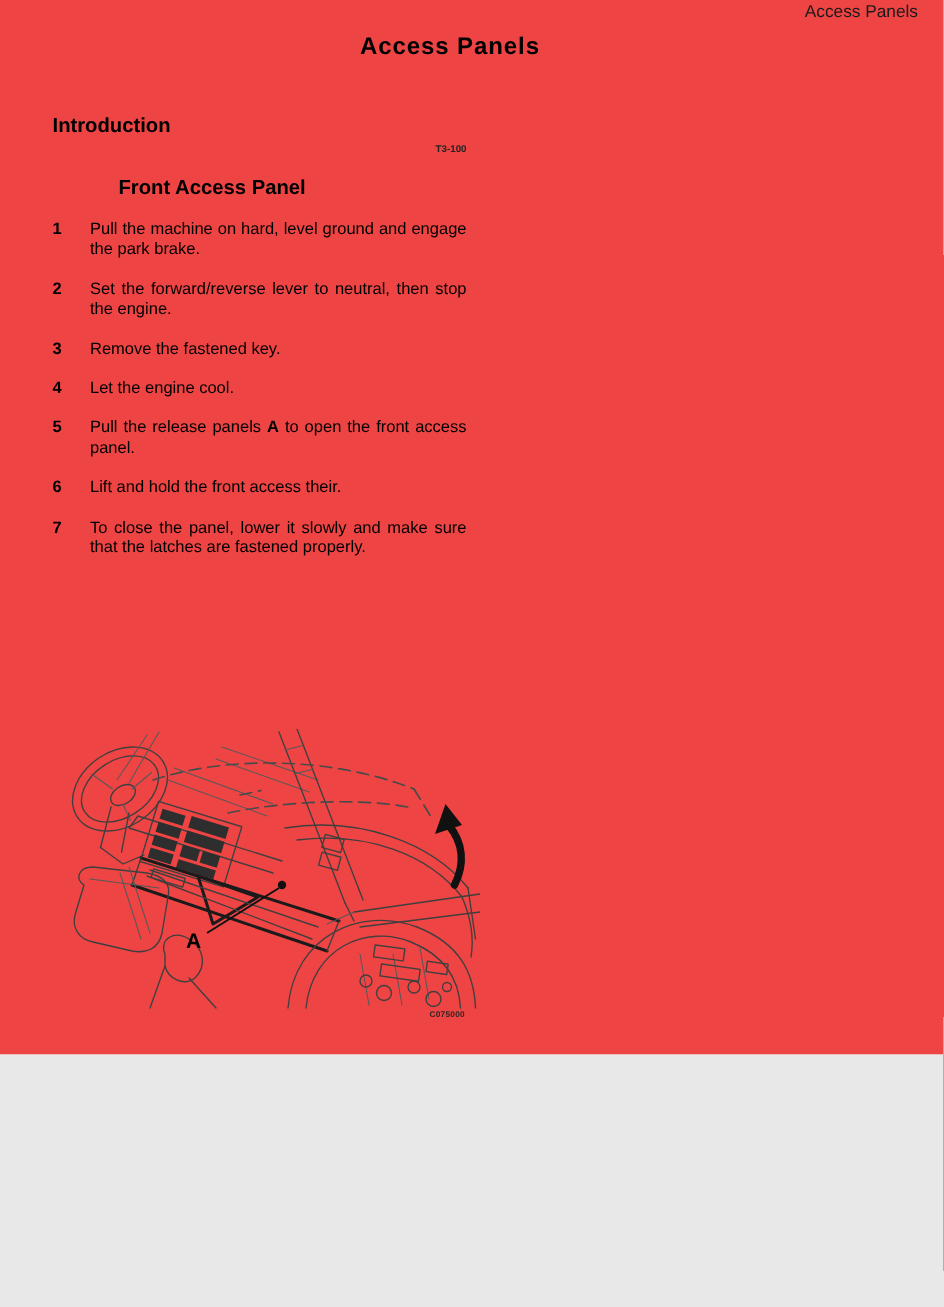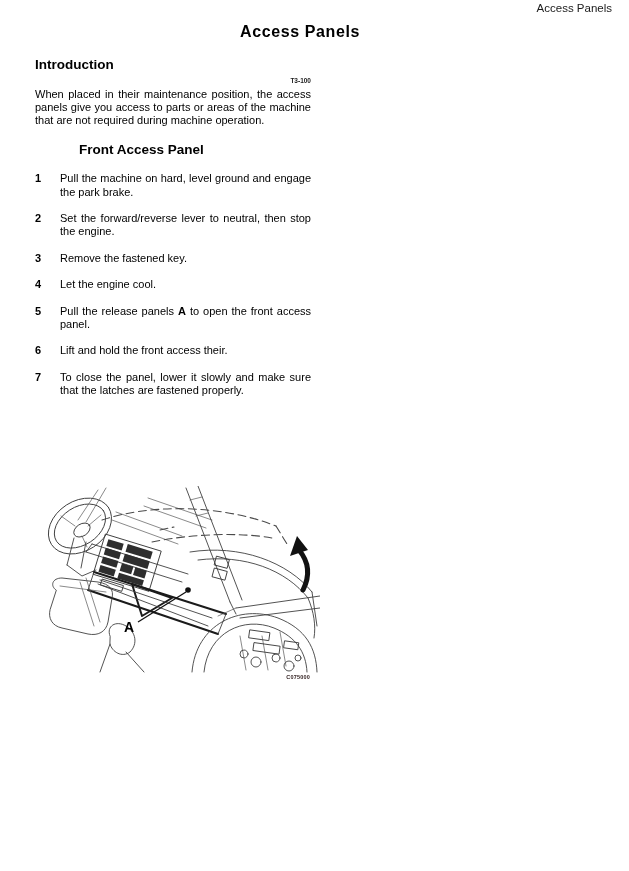--- a/index.html
+++ b/index.html
@@ -1,27 +1,27 @@
 <!DOCTYPE html>
 <html><head>
 <meta charset="utf-8">
 <style>
   html,body{margin:0;padding:0;background:#e8e8e8;}
   .page{
-    position:relative;width:629px;height:871px;background:#ffffff;
+    position:relative;width:629px;height:703px;background:#ef4444;
     font-family:"Liberation Sans",sans-serif;color:#000;overflow:hidden;margin:0 auto;
   }
   .running-header{
     position:absolute;top:1px;right:17px;font-size:11.5px;line-height:14px;color:#1a1a1a;
   }
   .doc-title{
     position:absolute;top:23px;left:0;width:600px;margin:0;text-align:center;
     font-size:16px;font-weight:bold;letter-spacing:0.6px;color:#000;
   }
-  .content{position:absolute;left:35px;top:57px;width:276px;}
+  .content{position:absolute;left:35px;top:76px;width:276px;}
   .sec-heading{font-size:13.5px;font-weight:bold;margin:0;line-height:15.5px;color:#000;}
   .sec-heading.front{margin:13px 0 15px 0;padding-left:44px;}
   .tcode{
     text-align:right;font-size:6.5px;font-weight:bold;margin:4px 0 3px 0;line-height:8px;color:#222;
   }
   .para{font-size:11px;line-height:13.4px;text-align:justify;margin:0 0 14px 0;}
   .step{display:flex;margin:0 0 13px 0;font-size:11px;line-height:13.4px;}
   .step .num{width:25px;flex:none;font-weight:bold;}
   .step .txt{flex:1;text-align:justify;}
   .b{font-weight:bold;}
@@ -52,21 +52,20 @@
 
   <div class="running-header">Access Panels</div>
 
   <h1 class="doc-title">Access Panels</h1>
 
   <div class="content">
 
     <h2 class="sec-heading">Introduction</h2>
     <div class="tcode">T3-100</div>
 
-    <p class="para">When placed in their maintenance position, the access panels give you access to parts or areas of the machine that are not required during machine operation.</p>
 
     <h2 class="sec-heading front">Front Access Panel</h2>
 
     <div class="step">
       <span class="num">1</span>
       <span class="txt">Pull the machine on hard, level ground and engage the park brake.</span>
     </div>
     <div class="step">
       <span class="num">2</span>
       <span class="txt">Set the forward/reverse lever to neutral, then stop the engine.</span>

